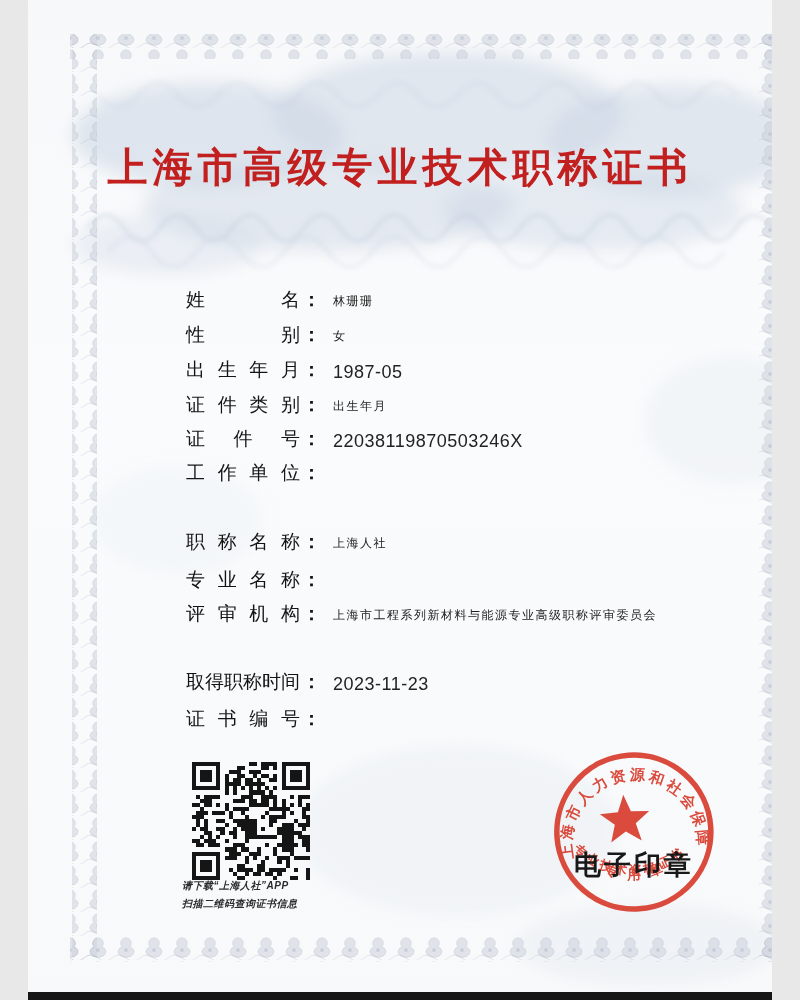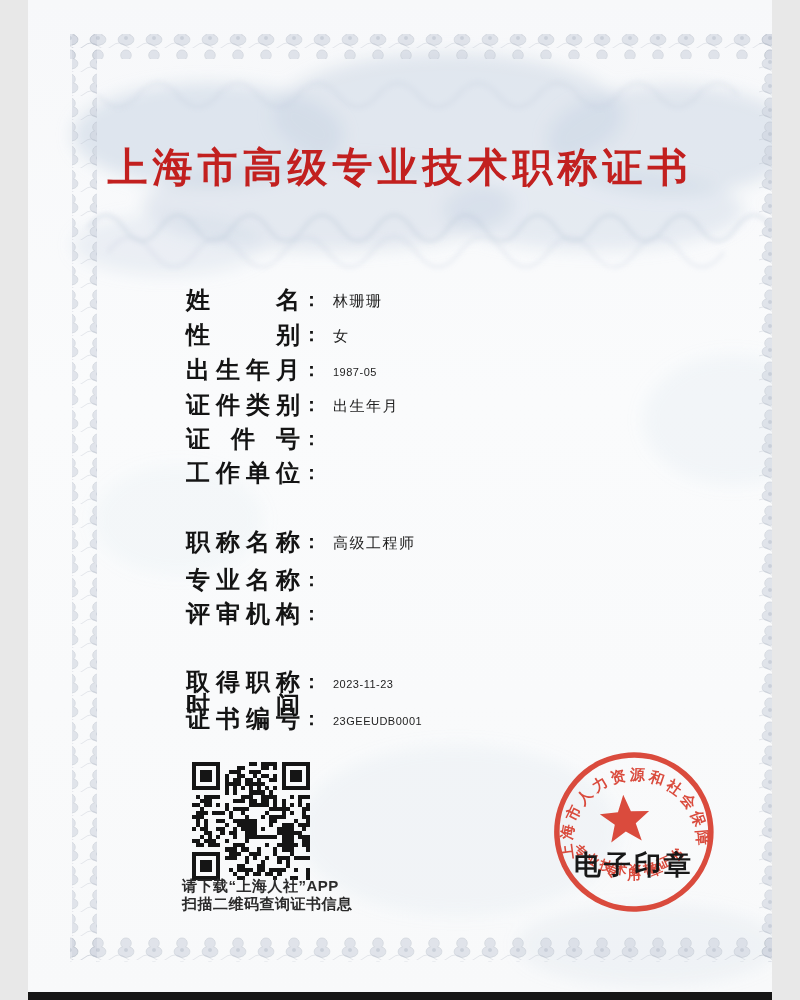--- a/index.html
+++ b/index.html
@@ -4,28 +4,28 @@
 <style>
   html,body{margin:0;padding:0;background:#e8e8e8;}
   #page{position:relative;width:744px;height:1000px;margin:0 auto;overflow:hidden;
         background:linear-gradient(180deg,#f7f8fa 0%,#fafbfc 40%,#f8f9fa 100%);
         font-family:"Liberation Sans","DejaVu Sans",sans-serif;}
   svg.layer{position:absolute;left:0;top:0;}
   .title{position:absolute;left:0;right:0;top:140px;text-align:center;
          font-size:40px;font-weight:900;letter-spacing:5px;color:#c2201f;z-index:3;}
   .row{position:absolute;left:158px;display:flex;align-items:flex-start;z-index:3;}
   .flabel{display:inline-block;width:114px;text-align:justify;text-align-last:justify;
-          font-weight:700;font-size:24px;color:#141414;line-height:23px;}
+          font-weight:400;font-size:19px;color:#141414;line-height:23px;}
   .colon{font-weight:700;font-size:19px;color:#141414;line-height:23px;margin:0 12px 0 2px;}
-  .fvalue{font-size:15px;color:#222;letter-spacing:1.5px;line-height:24px;max-width:348px;padding-top:1px;}
-  .fvalue.num{letter-spacing:0.5px;font-size:11px;padding-top:2px;}
+  .fvalue{font-size:12px;color:#222;letter-spacing:1.5px;line-height:24px;max-width:348px;padding-top:1px;}
+  .fvalue.num{letter-spacing:0.5px;font-size:18px;padding-top:2px;}
   .qr-wrap{position:absolute;left:164px;top:762px;z-index:3;}
   .qr-wrap svg{display:block;}
   .qr-caption{position:absolute;left:154px;top:877px;z-index:3;
-              font-size:15px;font-weight:700;color:#2b2b2b;line-height:18px;letter-spacing:0.5px;}
+              font-size:10px;font-weight:700;color:#2b2b2b;line-height:18px;letter-spacing:0.5px;font-style:italic;}
   .seal-wrap{position:absolute;left:518px;top:746px;width:176px;height:176px;z-index:4;}
   .eseal{position:absolute;left:546px;top:852px;z-index:5;font-size:27px;font-weight:800;
          color:#181818;letter-spacing:3px;line-height:27px;}
   .bottom-strip{position:absolute;left:0;bottom:0;width:800px;height:8px;background:#161616;z-index:6;}
 </style>
 </head>
 <body>
 
 <div id="page">
 
@@ -89,47 +89,48 @@
     <span class="fvalue num">1987-05</span>
   </div>
   <div class="row" style="top:393px">
     <span class="flabel">证件类别</span>
       <span class="colon">：</span>
     <span class="fvalue">出生年月</span>
   </div>
   <div class="row" style="top:427px">
     <span class="flabel">证件号</span>
       <span class="colon">：</span>
+    <span class="fvalue num">22038119870503246X</span>
   </div>
   <div class="row" style="top:461px">
     <span class="flabel">工作单位</span>
       <span class="colon">：</span>
   </div>
   <div class="row" style="top:530px">
     <span class="flabel">职称名称</span>
       <span class="colon">：</span>
-    <span class="fvalue">高级工程师</span>
+    <span class="fvalue">上海人社</span>
   </div>
   <div class="row" style="top:568px">
     <span class="flabel">专业名称</span>
       <span class="colon">：</span>
   </div>
   <div class="row" style="top:602px">
     <span class="flabel">评审机构</span>
       <span class="colon">：</span>
+    <span class="fvalue">上海市工程系列新材料与能源专业高级职称评审委员会</span>
   </div>
   <div class="row" style="top:670px">
     <span class="flabel">取得职称时间</span>
       <span class="colon">：</span>
     <span class="fvalue num">2023-11-23</span>
   </div>
   <div class="row" style="top:707px">
     <span class="flabel">证书编号</span>
       <span class="colon">：</span>
-    <span class="fvalue num">23GEEUDB0001</span>
   </div>
 
   <div class="qr-wrap">
     <svg width="118" height="118" viewBox="0 0 29 29" shape-rendering="crispEdges">
       <rect x="0" y="0" width="29" height="29" fill="#ffffff" opacity="0"></rect>
       <path id="qr-path" fill="#151515" d="M0 0h1v1h-1zM1 0h1v1h-1zM2 0h1v1h-1zM3 0h1v1h-1zM4 0h1v1h-1zM5 0h1v1h-1zM6 0h1v1h-1zM14 0h1v1h-1zM15 0h1v1h-1zM17 0h1v1h-1zM18 0h1v1h-1zM19 0h1v1h-1zM20 0h1v1h-1zM22 0h1v1h-1zM23 0h1v1h-1zM24 0h1v1h-1zM25 0h1v1h-1zM26 0h1v1h-1zM27 0h1v1h-1zM28 0h1v1h-1zM0 1h1v1h-1zM6 1h1v1h-1zM11 1h1v1h-1zM12 1h1v1h-1zM17 1h1v1h-1zM18 1h1v1h-1zM20 1h1v1h-1zM22 1h1v1h-1zM28 1h1v1h-1zM0 2h1v1h-1zM2 2h1v1h-1zM3 2h1v1h-1zM4 2h1v1h-1zM6 2h1v1h-1zM9 2h1v1h-1zM10 2h1v1h-1zM11 2h1v1h-1zM14 2h1v1h-1zM15 2h1v1h-1zM16 2h1v1h-1zM22 2h1v1h-1zM24 2h1v1h-1zM25 2h1v1h-1zM26 2h1v1h-1zM28 2h1v1h-1zM0 3h1v1h-1zM2 3h1v1h-1zM3 3h1v1h-1zM4 3h1v1h-1zM6 3h1v1h-1zM8 3h1v1h-1zM11 3h1v1h-1zM12 3h1v1h-1zM15 3h1v1h-1zM17 3h1v1h-1zM18 3h1v1h-1zM20 3h1v1h-1zM22 3h1v1h-1zM24 3h1v1h-1zM25 3h1v1h-1zM26 3h1v1h-1zM28 3h1v1h-1zM0 4h1v1h-1zM2 4h1v1h-1zM3 4h1v1h-1zM4 4h1v1h-1zM6 4h1v1h-1zM8 4h1v1h-1zM10 4h1v1h-1zM11 4h1v1h-1zM13 4h1v1h-1zM14 4h1v1h-1zM16 4h1v1h-1zM19 4h1v1h-1zM20 4h1v1h-1zM22 4h1v1h-1zM24 4h1v1h-1zM25 4h1v1h-1zM26 4h1v1h-1zM28 4h1v1h-1zM0 5h1v1h-1zM6 5h1v1h-1zM8 5h1v1h-1zM9 5h1v1h-1zM10 5h1v1h-1zM11 5h1v1h-1zM13 5h1v1h-1zM14 5h1v1h-1zM15 5h1v1h-1zM16 5h1v1h-1zM17 5h1v1h-1zM22 5h1v1h-1zM28 5h1v1h-1zM0 6h1v1h-1zM1 6h1v1h-1zM2 6h1v1h-1zM3 6h1v1h-1zM4 6h1v1h-1zM5 6h1v1h-1zM6 6h1v1h-1zM8 6h1v1h-1zM10 6h1v1h-1zM12 6h1v1h-1zM14 6h1v1h-1zM16 6h1v1h-1zM18 6h1v1h-1zM20 6h1v1h-1zM22 6h1v1h-1zM23 6h1v1h-1zM24 6h1v1h-1zM25 6h1v1h-1zM26 6h1v1h-1zM27 6h1v1h-1zM28 6h1v1h-1zM8 7h1v1h-1zM10 7h1v1h-1zM14 7h1v1h-1zM15 7h1v1h-1zM16 7h1v1h-1zM17 7h1v1h-1zM19 7h1v1h-1zM1 8h1v1h-1zM3 8h1v1h-1zM4 8h1v1h-1zM5 8h1v1h-1zM6 8h1v1h-1zM12 8h1v1h-1zM13 8h1v1h-1zM14 8h1v1h-1zM17 8h1v1h-1zM18 8h1v1h-1zM19 8h1v1h-1zM20 8h1v1h-1zM24 8h1v1h-1zM26 8h1v1h-1zM27 8h1v1h-1zM28 8h1v1h-1zM2 9h1v1h-1zM3 9h1v1h-1zM4 9h1v1h-1zM10 9h1v1h-1zM11 9h1v1h-1zM12 9h1v1h-1zM14 9h1v1h-1zM15 9h1v1h-1zM17 9h1v1h-1zM18 9h1v1h-1zM20 9h1v1h-1zM22 9h1v1h-1zM26 9h1v1h-1zM0 10h1v1h-1zM1 10h1v1h-1zM3 10h1v1h-1zM4 10h1v1h-1zM6 10h1v1h-1zM8 10h1v1h-1zM14 10h1v1h-1zM15 10h1v1h-1zM16 10h1v1h-1zM17 10h1v1h-1zM18 10h1v1h-1zM20 10h1v1h-1zM22 10h1v1h-1zM24 10h1v1h-1zM26 10h1v1h-1zM28 10h1v1h-1zM2 11h1v1h-1zM8 11h1v1h-1zM10 11h1v1h-1zM11 11h1v1h-1zM12 11h1v1h-1zM13 11h1v1h-1zM19 11h1v1h-1zM20 11h1v1h-1zM21 11h1v1h-1zM22 11h1v1h-1zM23 11h1v1h-1zM27 11h1v1h-1zM28 11h1v1h-1zM1 12h1v1h-1zM2 12h1v1h-1zM3 12h1v1h-1zM5 12h1v1h-1zM6 12h1v1h-1zM7 12h1v1h-1zM9 12h1v1h-1zM12 12h1v1h-1zM18 12h1v1h-1zM22 12h1v1h-1zM24 12h1v1h-1zM27 12h1v1h-1zM0 13h1v1h-1zM1 13h1v1h-1zM2 13h1v1h-1zM9 13h1v1h-1zM13 13h1v1h-1zM17 13h1v1h-1zM19 13h1v1h-1zM20 13h1v1h-1zM21 13h1v1h-1zM22 13h1v1h-1zM27 13h1v1h-1zM28 13h1v1h-1zM1 14h1v1h-1zM3 14h1v1h-1zM6 14h1v1h-1zM7 14h1v1h-1zM10 14h1v1h-1zM11 14h1v1h-1zM12 14h1v1h-1zM13 14h1v1h-1zM14 14h1v1h-1zM15 14h1v1h-1zM19 14h1v1h-1zM20 14h1v1h-1zM25 14h1v1h-1zM28 14h1v1h-1zM1 15h1v1h-1zM3 15h1v1h-1zM8 15h1v1h-1zM11 15h1v1h-1zM12 15h1v1h-1zM13 15h1v1h-1zM14 15h1v1h-1zM15 15h1v1h-1zM19 15h1v1h-1zM22 15h1v1h-1zM23 15h1v1h-1zM24 15h1v1h-1zM26 15h1v1h-1zM27 15h1v1h-1zM28 15h1v1h-1zM0 16h1v1h-1zM2 16h1v1h-1zM3 16h1v1h-1zM6 16h1v1h-1zM7 16h1v1h-1zM10 16h1v1h-1zM12 16h1v1h-1zM13 16h1v1h-1zM14 16h1v1h-1zM15 16h1v1h-1zM17 16h1v1h-1zM21 16h1v1h-1zM22 16h1v1h-1zM23 16h1v1h-1zM24 16h1v1h-1zM27 16h1v1h-1zM3 17h1v1h-1zM4 17h1v1h-1zM7 17h1v1h-1zM9 17h1v1h-1zM10 17h1v1h-1zM13 17h1v1h-1zM14 17h1v1h-1zM15 17h1v1h-1zM21 17h1v1h-1zM22 17h1v1h-1zM23 17h1v1h-1zM24 17h1v1h-1zM25 17h1v1h-1zM26 17h1v1h-1zM2 18h1v1h-1zM4 18h1v1h-1zM6 18h1v1h-1zM10 18h1v1h-1zM13 18h1v1h-1zM14 18h1v1h-1zM15 18h1v1h-1zM16 18h1v1h-1zM17 18h1v1h-1zM18 18h1v1h-1zM19 18h1v1h-1zM20 18h1v1h-1zM22 18h1v1h-1zM23 18h1v1h-1zM24 18h1v1h-1zM26 18h1v1h-1zM27 18h1v1h-1zM28 18h1v1h-1zM0 19h1v1h-1zM1 19h1v1h-1zM3 19h1v1h-1zM4 19h1v1h-1zM5 19h1v1h-1zM8 19h1v1h-1zM13 19h1v1h-1zM22 19h1v1h-1zM23 19h1v1h-1zM24 19h1v1h-1zM27 19h1v1h-1zM28 19h1v1h-1zM1 20h1v1h-1zM2 20h1v1h-1zM4 20h1v1h-1zM5 20h1v1h-1zM6 20h1v1h-1zM10 20h1v1h-1zM11 20h1v1h-1zM12 20h1v1h-1zM18 20h1v1h-1zM21 20h1v1h-1zM22 20h1v1h-1zM23 20h1v1h-1zM24 20h1v1h-1zM25 20h1v1h-1zM27 20h1v1h-1zM28 20h1v1h-1zM8 21h1v1h-1zM9 21h1v1h-1zM10 21h1v1h-1zM12 21h1v1h-1zM13 21h1v1h-1zM16 21h1v1h-1zM20 21h1v1h-1zM22 21h1v1h-1zM23 21h1v1h-1zM24 21h1v1h-1zM28 21h1v1h-1zM0 22h1v1h-1zM1 22h1v1h-1zM2 22h1v1h-1zM3 22h1v1h-1zM4 22h1v1h-1zM5 22h1v1h-1zM6 22h1v1h-1zM9 22h1v1h-1zM10 22h1v1h-1zM11 22h1v1h-1zM14 22h1v1h-1zM15 22h1v1h-1zM16 22h1v1h-1zM20 22h1v1h-1zM24 22h1v1h-1zM0 23h1v1h-1zM6 23h1v1h-1zM8 23h1v1h-1zM9 23h1v1h-1zM10 23h1v1h-1zM13 23h1v1h-1zM15 23h1v1h-1zM18 23h1v1h-1zM21 23h1v1h-1zM22 23h1v1h-1zM23 23h1v1h-1zM25 23h1v1h-1zM26 23h1v1h-1zM27 23h1v1h-1zM28 23h1v1h-1zM0 24h1v1h-1zM2 24h1v1h-1zM3 24h1v1h-1zM4 24h1v1h-1zM6 24h1v1h-1zM13 24h1v1h-1zM17 24h1v1h-1zM21 24h1v1h-1zM23 24h1v1h-1zM0 25h1v1h-1zM2 25h1v1h-1zM3 25h1v1h-1zM4 25h1v1h-1zM6 25h1v1h-1zM11 25h1v1h-1zM12 25h1v1h-1zM16 25h1v1h-1zM17 25h1v1h-1zM23 25h1v1h-1zM0 26h1v1h-1zM2 26h1v1h-1zM3 26h1v1h-1zM4 26h1v1h-1zM6 26h1v1h-1zM9 26h1v1h-1zM11 26h1v1h-1zM12 26h1v1h-1zM13 26h1v1h-1zM14 26h1v1h-1zM16 26h1v1h-1zM17 26h1v1h-1zM19 26h1v1h-1zM20 26h1v1h-1zM21 26h1v1h-1zM22 26h1v1h-1zM25 26h1v1h-1zM28 26h1v1h-1zM0 27h1v1h-1zM6 27h1v1h-1zM10 27h1v1h-1zM13 27h1v1h-1zM15 27h1v1h-1zM16 27h1v1h-1zM18 27h1v1h-1zM19 27h1v1h-1zM21 27h1v1h-1zM28 27h1v1h-1zM0 28h1v1h-1zM1 28h1v1h-1zM2 28h1v1h-1zM3 28h1v1h-1zM4 28h1v1h-1zM5 28h1v1h-1zM6 28h1v1h-1zM11 28h1v1h-1zM12 28h1v1h-1zM20 28h1v1h-1zM24 28h1v1h-1zM25 28h1v1h-1zM28 28h1v1h-1z"></path>
     </svg>
   </div>
   <div class="qr-caption">
     <div>请下载“上海人社”APP</div>

